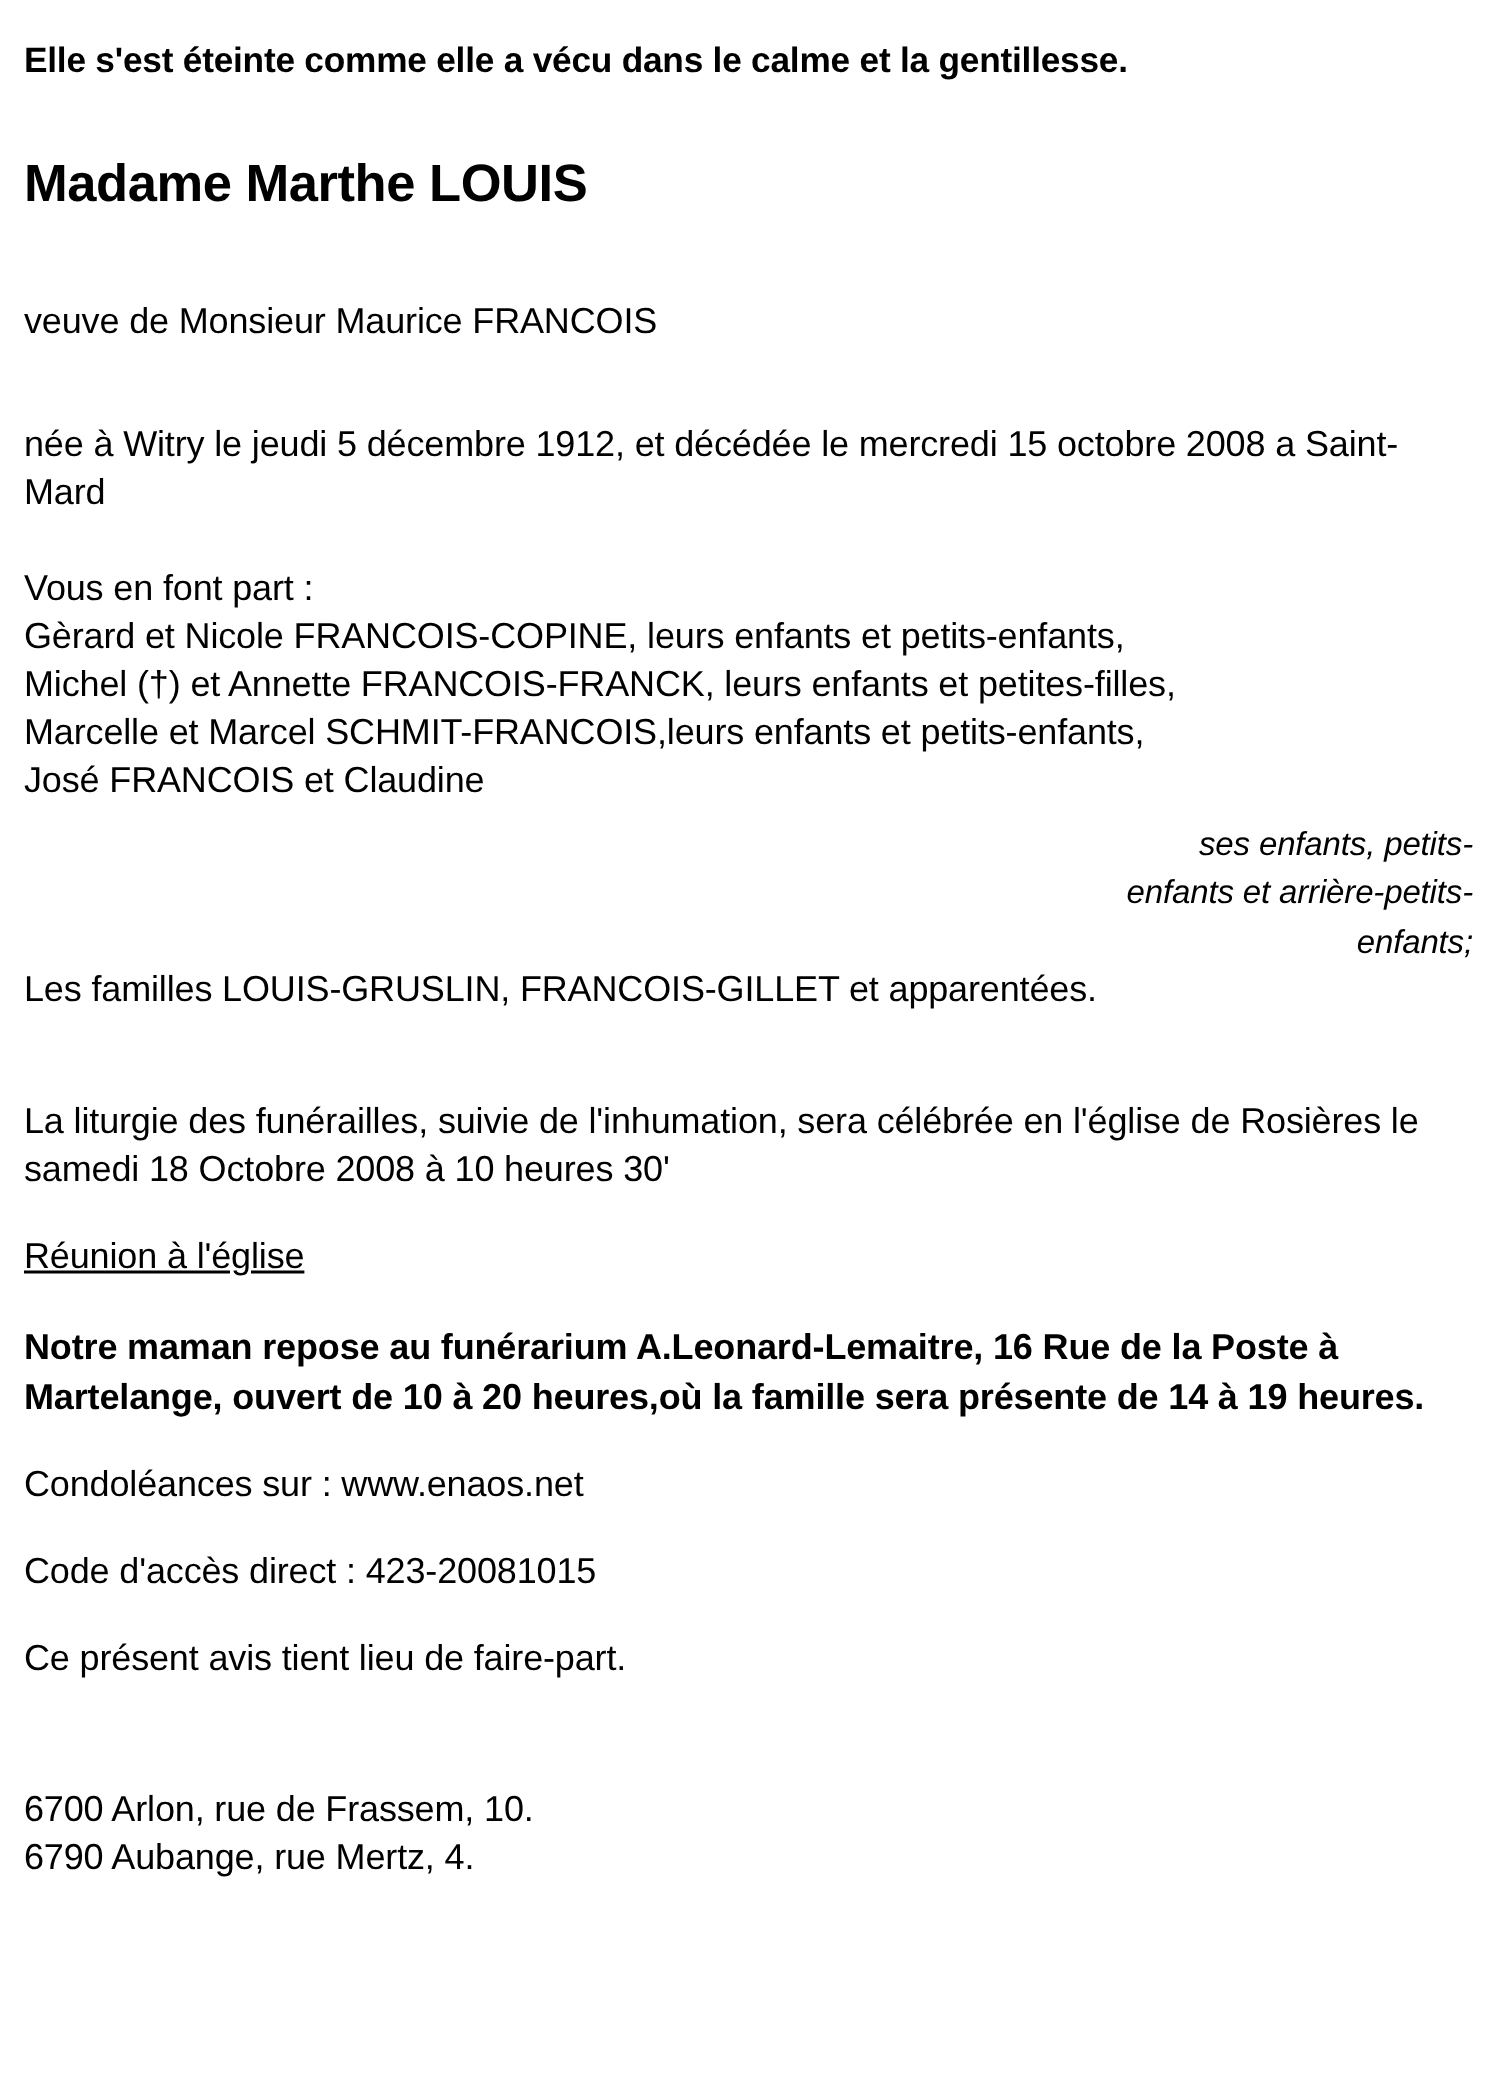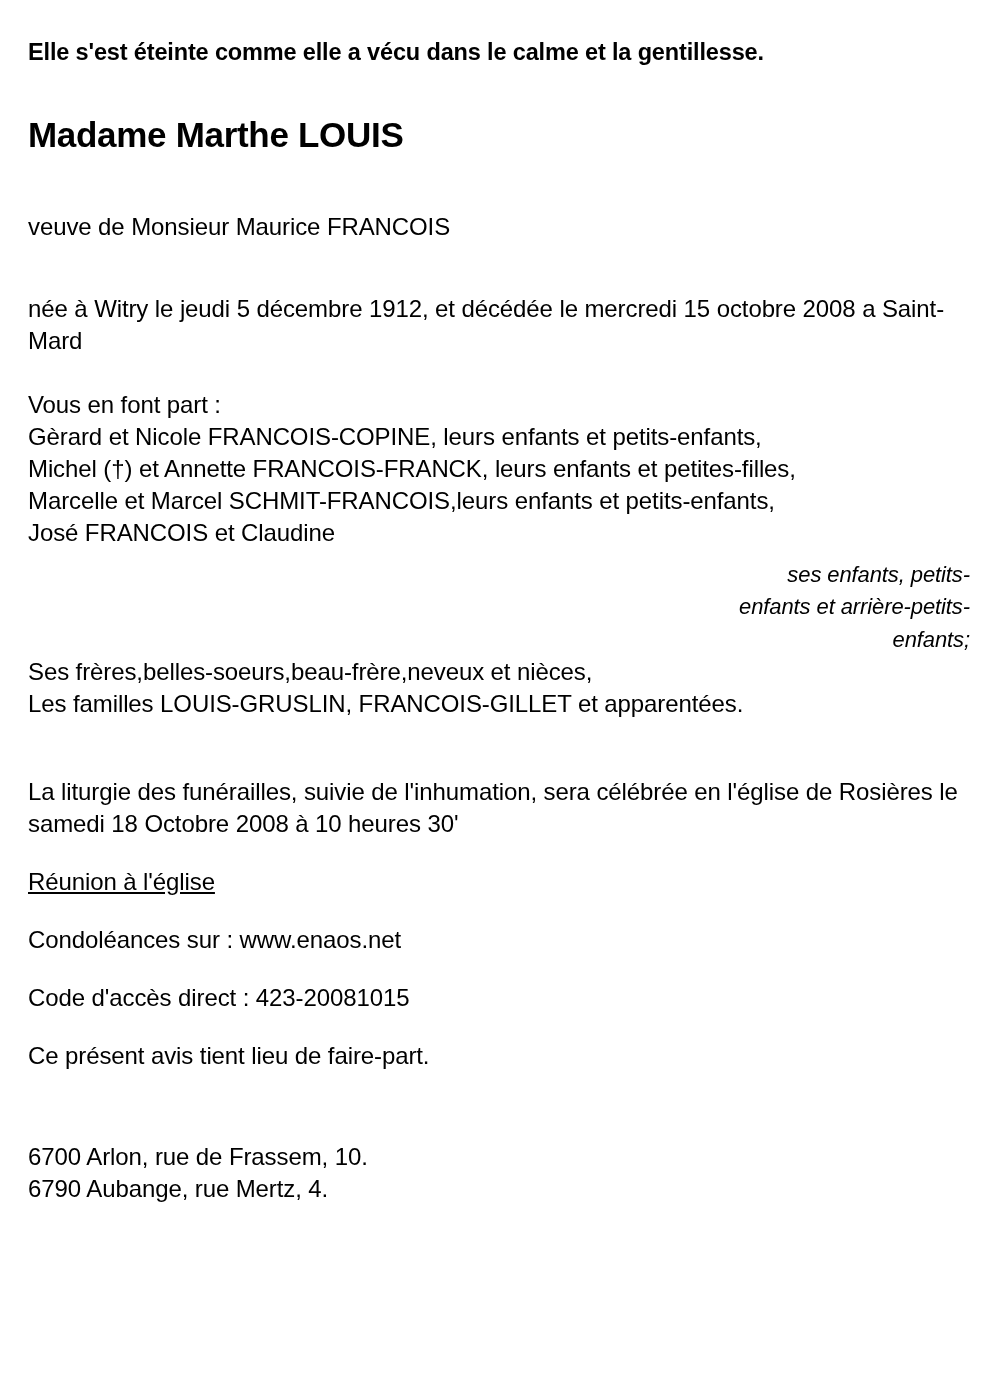--- a/index.html
+++ b/index.html
@@ -11,21 +11,21 @@
     width: 1000px;
     height: 1387px;
     font-family: "Liberation Sans", sans-serif;
     color: #000000;
     overflow: hidden;
   }
   .page {
     position: relative;
     width: 1000px;
     height: 1387px;
-    padding: 16px;
+    padding: 4px;
     box-sizing: border-box;
   }
   .wrap {
     padding: 12px 14px 0 12px;
     box-sizing: border-box;
   }
 
   
   .epitaph {
     font-size: 23.5px;
@@ -106,28 +106,28 @@
     <div class="para relatives">
       <div class="line">Gèrard et Nicole FRANCOIS-COPINE, leurs enfants et petits-enfants,</div>
       <div class="line">Michel (†) et Annette FRANCOIS-FRANCK, leurs enfants et petites-filles,</div>
       <div class="line">Marcelle et Marcel SCHMIT-FRANCOIS,leurs enfants et petits-enfants,</div>
       <div class="line">José FRANCOIS et Claudine</div>
     </div>
 
     <p class="italic-note">ses enfants, petits-enfants et arrière-petits-enfants;</p>
 
     <div class="para families">
-      <div class="line">Ses frères,belles-soeurs,beau-frère,neveux et nièces,</div>
       <div class="line">Les familles LOUIS-GRUSLIN, FRANCOIS-GILLET et apparentées.</div>
     </div>
 
     <p class="para liturgy flow">La liturgie des funérailles, suivie de l'inhumation, sera célébrée en l'église de Rosières le samedi 18 Octobre 2008 à 10 heures 30'</p>
 
     <p class="para reunion">Réunion à l'église</p>
 
+    <p class="bold-block flow">Notre maman repose au funérarium A.Leonard-Lemaitre, 16 Rue de la Poste à Martelange, ouvert de 10 à 20 heures,où la famille sera présente de 14 à 19 heures.</p>
 
     <p class="para condolences">Condoléances sur : www.enaos.net</p>
 
     <p class="para accesscode">Code d'accès direct : 423-20081015</p>
 
     <p class="para noticefoot">Ce présent avis tient lieu de faire-part.</p>
 
     <div class="addresses">
       <div>6700 Arlon, rue de Frassem, 10.</div>
       <div>6790 Aubange, rue Mertz, 4.</div>

